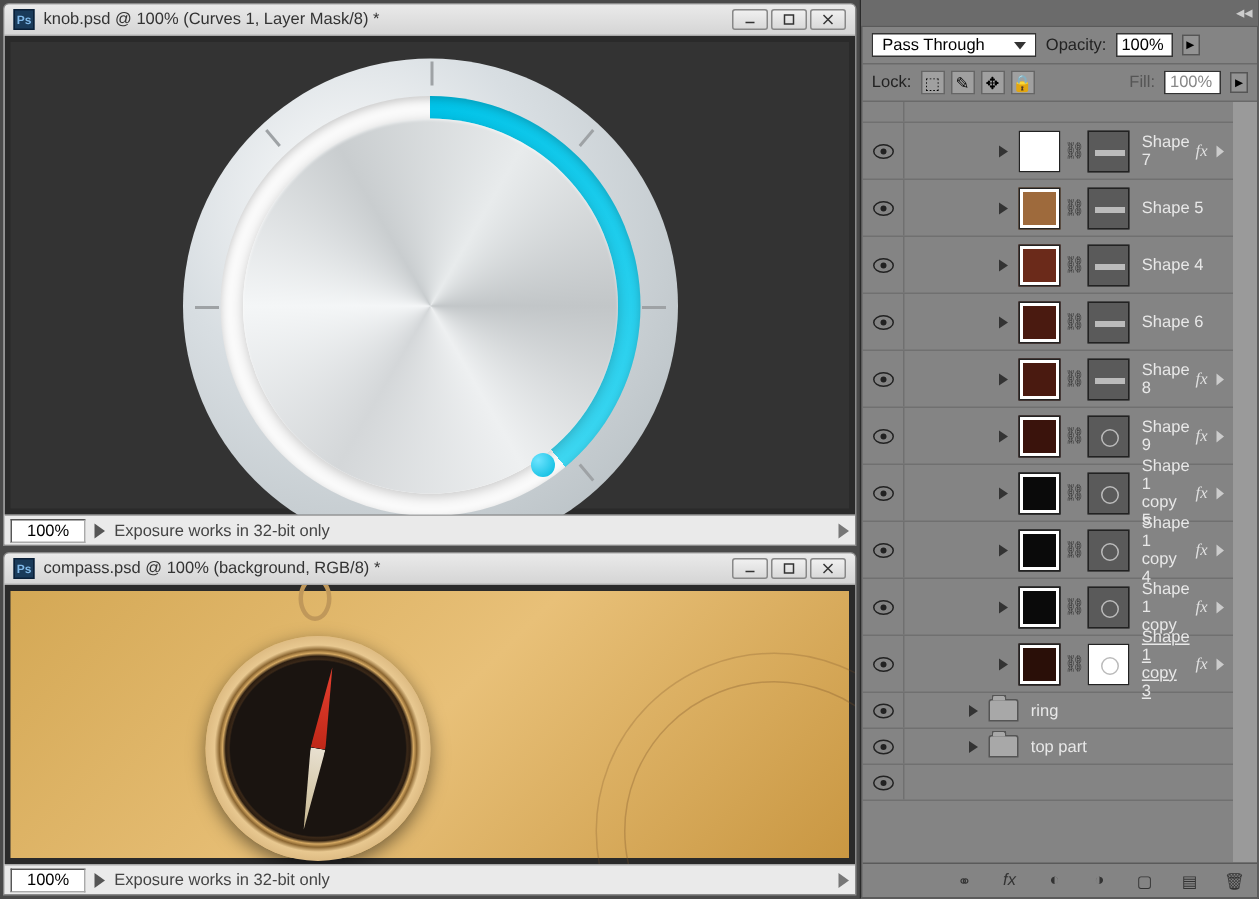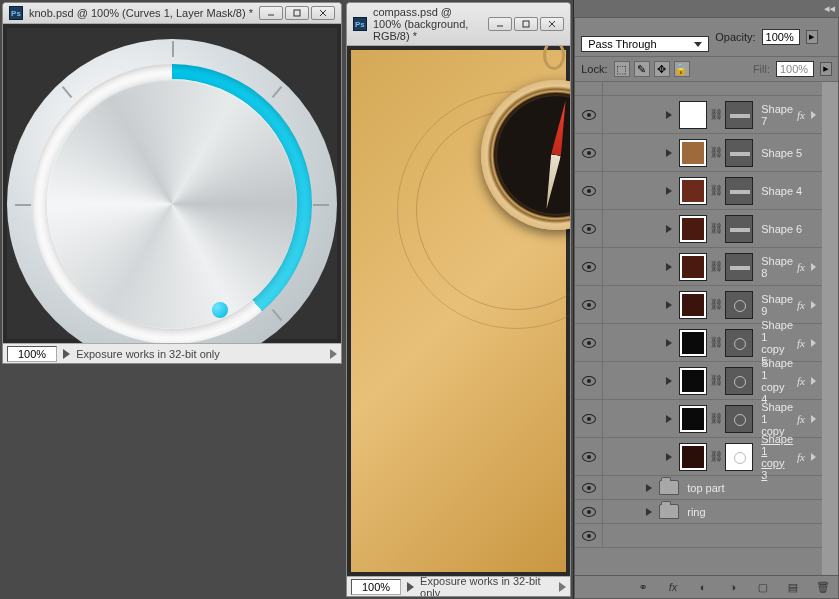--- a/index.html
+++ b/index.html
@@ -1,19 +1,19 @@
 <!DOCTYPE html>
 <html><head>
 <meta charset="utf-8">
 <style>
 * { box-sizing: border-box; margin: 0; padding: 0; font-family: Tahoma, Arial, sans-serif; font-size: 11px; }
 body { background: #4a4a4a; width: 839px; height: 599px; display: flex; overflow: hidden; }
 
 
-.doc-area { width: 583px; display: flex; flex-direction: row; background: #4a4a4a; }
+.doc-area { width: 583px; display: flex; flex-direction: column; background: #4a4a4a; }
 .doc-window { background: #eaeaea; border: 1px solid #8a8a8a; margin: 2px; border-radius: 4px 4px 0 0; overflow: hidden; display: flex; flex-direction: column; }
 .doc-window.top { height: 362px; }
 .doc-window.bottom { flex: 1; }
 .doc-title { background: linear-gradient(#eaeaea,#d5d5d5); padding: 3px 6px; display: flex; align-items: center; gap: 6px; border-bottom: 1px solid #aaa; }
 .ps-icon { width: 14px; height: 14px; background: #1a3b5a; border: 1px solid #0a2038; color: #7fb8e8; display: flex; align-items: center; justify-content: center; font-size: 8px; font-weight: bold; }
 .doc-title-text { flex: 1; color: #333; }
 .win-controls { display: flex; gap: 2px; }
 .win-btn { width: 24px; height: 14px; background: linear-gradient(#f0f0f0,#d9d9d9); border: 1px solid #888; border-radius: 2px; display: flex; align-items: center; justify-content: center; cursor: pointer; }
 .win-btn svg { width: 10px; height: 10px; }
 
@@ -42,21 +42,21 @@
 
 
 .right-panel { flex: 1; background: #6b6b6b; display: flex; flex-direction: column; border-left: 1px solid #2a2a2a; }
 .panel-top { background: #6b6b6b; padding: 2px 4px; display: flex; justify-content: flex-end; }
 .panel-tabs { display: flex; background: #6b6b6b; padding-top: 2px; }
 .panel-tab { background: #848484; padding: 4px 12px; border: 1px solid #5a5a5a; border-bottom: none; border-radius: 3px 3px 0 0; color: #e8e8e8; font-weight: bold; margin-left: 4px; cursor: pointer; }
 .menu-icon { color: #ccc; margin-left: auto; padding: 2px 6px; cursor: pointer; align-self: center; }
 
 .panel-body { background: #848484; flex: 1; display: flex; flex-direction: column; border: 1px solid #5a5a5a; overflow: hidden; }
 .blend-row, .lock-row { padding: 4px 6px; display: flex; align-items: center; gap: 6px; border-bottom: 1px solid #6a6a6a; }
-.blend-mode { background: #fff; border: 1px solid #333; padding: 1px 6px; width: 128px; display: flex; justify-content: space-between; align-items: center; cursor: pointer; margin-top: 14px; }
+.blend-mode { background: #fff; border: 1px solid #333; padding: 1px 6px; width: 110px; display: flex; justify-content: space-between; align-items: center; cursor: pointer; }
 .dd-arrow { width: 0; height: 0; border-left: 4px solid transparent; border-right: 4px solid transparent; border-top: 5px solid #333; }
 .label-text { color: #222; }
 .opac-input { background: #fff; border: 1px solid #333; padding: 1px 3px; width: 38px; }
 .step-btn { width: 12px; height: 14px; background: #939393; border: 1px solid #555; display: flex; align-items: center; justify-content: center; cursor: pointer; }
 .lock-icons { display: flex; gap: 4px; }
 .lock-icon { width: 16px; height: 16px; background: #a0a0a0; border: 1px solid #666; display: flex; align-items: center; justify-content: center; cursor: pointer; }
 
 .layers-list { flex: 1; overflow: auto; background: #848484; }
 .layer-row { display: flex; align-items: center; height: 38px; border-bottom: 1px solid #707070; background: #848484; }
 .layer-row.selected { background: #1f7ad9; color: #fff; }
@@ -389,32 +389,32 @@
             </div>
           </div>
           <div class="layer-row short">
             <div class="eye-cell">
               <div class="eye-icon"></div>
             </div>
             <div class="layer-content">
               <div style="width:36px"></div>
               <div class="tri"></div>
               <div class="folder-icon"></div>
+              <span class="layer-name">ring</span>
+            </div>
+          </div>
+          <div class="layer-row short">
+            <div class="eye-cell">
+              <div class="eye-icon"></div>
+            </div>
+            <div class="layer-content">
+              <div style="width:36px"></div>
+              <div class="tri"></div>
+              <div class="folder-icon"></div>
               <span class="layer-name">top part</span>
-            </div>
-          </div>
-          <div class="layer-row short">
-            <div class="eye-cell">
-              <div class="eye-icon"></div>
-            </div>
-            <div class="layer-content">
-              <div style="width:36px"></div>
-              <div class="tri"></div>
-              <div class="folder-icon"></div>
-              <span class="layer-name">ring</span>
             </div>
           </div>
           <div class="layer-row short">
             <div class="eye-cell">
               <div class="eye-icon"></div>
             </div>
           </div>
         </div>
       <div class="scroll-track"></div>
     </div>

